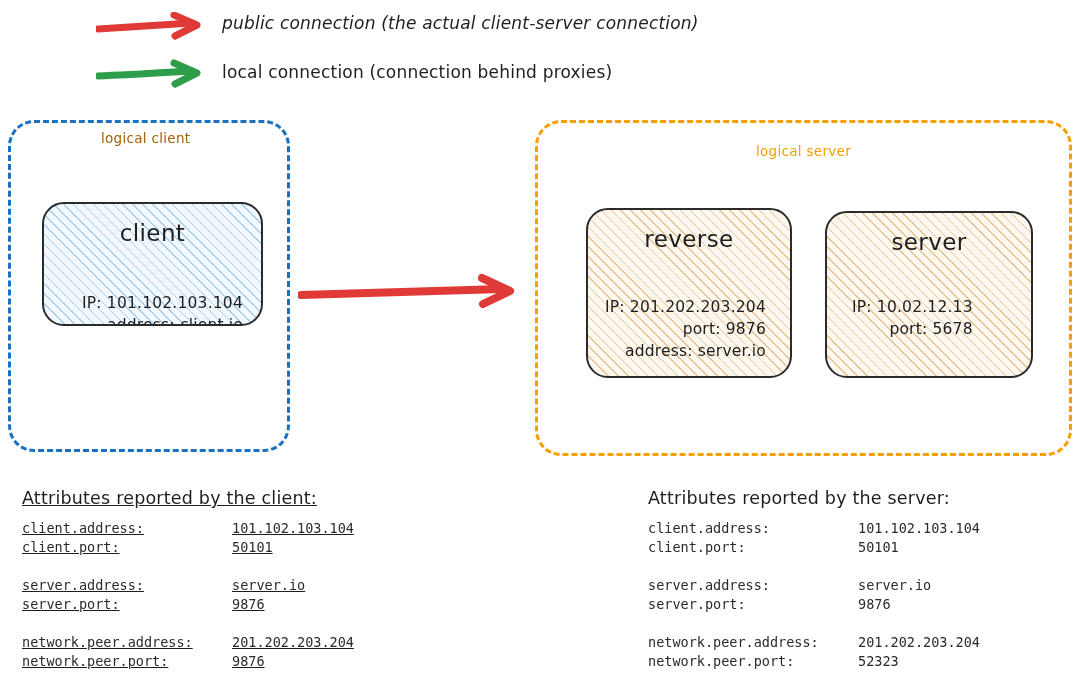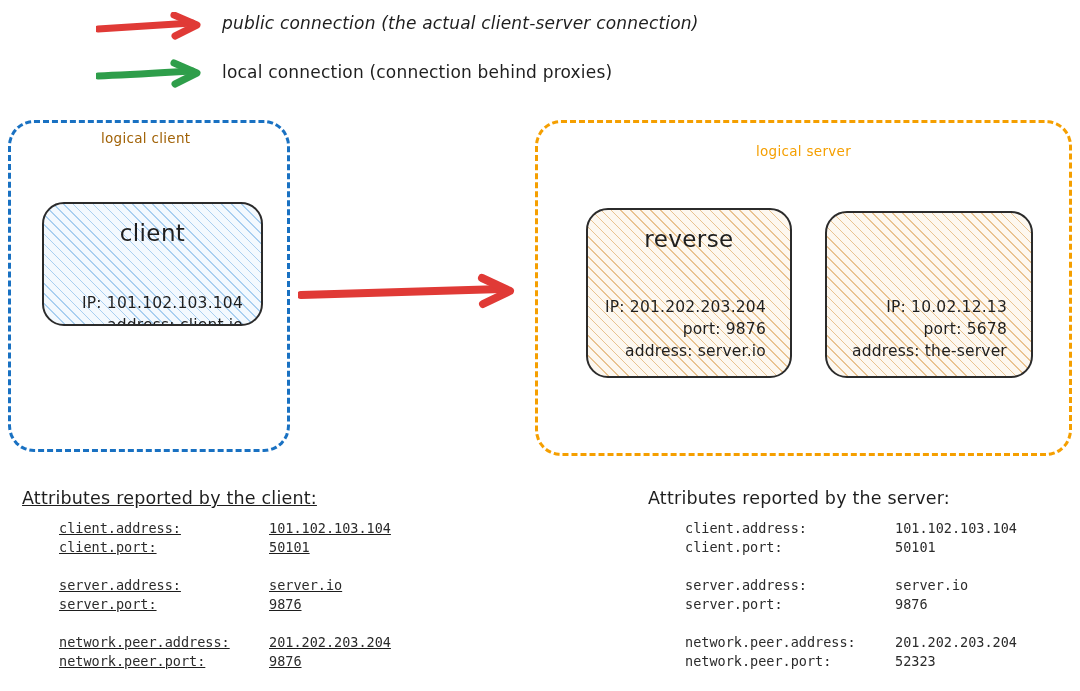--- a/index.html
+++ b/index.html
@@ -114,21 +114,20 @@
     color: #1e1e1e;
     letter-spacing: 0.2px;
     white-space: nowrap;
     margin-bottom: 11px;
   }
   .attr-table {
     font-family: "DejaVu Sans Mono", monospace;
     font-size: 13.5px;
     color: #2b2b2b;
     line-height: 19px;
-    margin-left: 37px;
   }
   .attr-group { margin-bottom: 19px; }
   .attr-group:last-child { margin-bottom: 0; }
   .attr-row { display: flex; white-space: pre; }
   .attr-key { width: 210px; flex: 0 0 210px; }
   .attr-val { flex: 1 1 auto; }
 </style>
 </head>
 <body>
 
@@ -174,24 +173,24 @@
       <div>reverse</div>
     </div>
     <div class="node-lines" style="left:17px;top:86px;">
       <div>IP: 201.202.203.204</div>
       <div>port: 9876</div>
       <div>address: server.io</div>
     </div>
   </div>
 
   <div class="node orange" style="left:825px;top:211px;width:208px;height:167px;">
+    <div class="node-title" style="top:14px;">server</div>
     <div class="node-lines" style="left:25px;top:83px;">
       <div>IP: 10.02.12.13</div>
       <div>port: 5678</div>
-      <div>address: the-server</div>
     </div>
   </div>
 
   <div class="attr-block" style="left:22px;top:488px;text-decoration:underline;">
     <div class="attr-heading">Attributes reported by the client:</div>
     <div class="attr-table">
 
       <div class="attr-group">
         <div class="attr-row">
           <span class="attr-key">client.address:</span>

